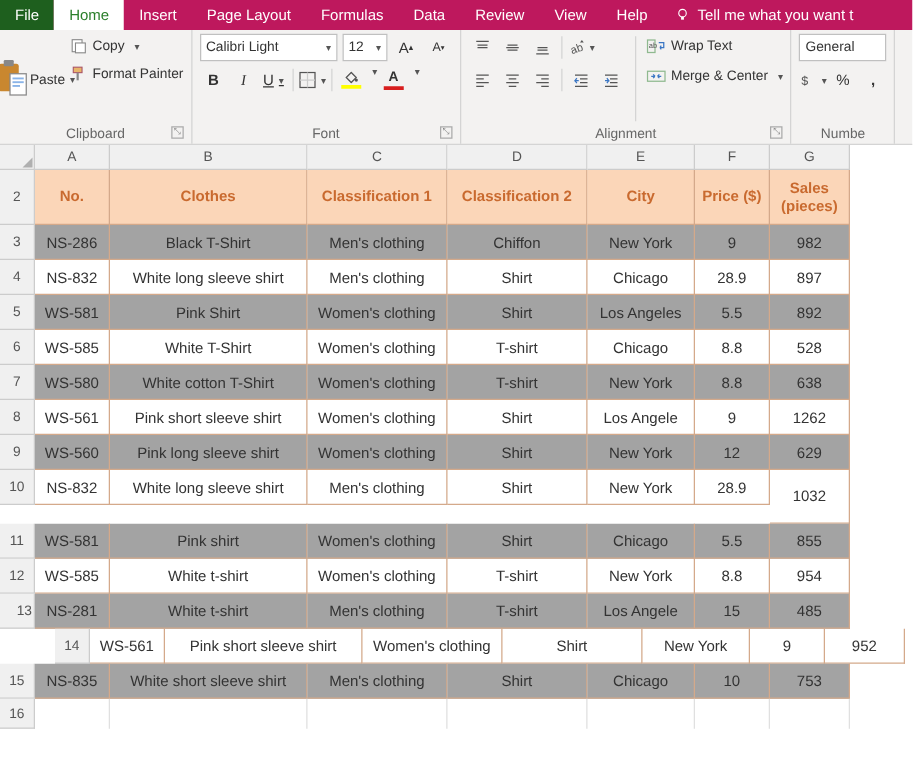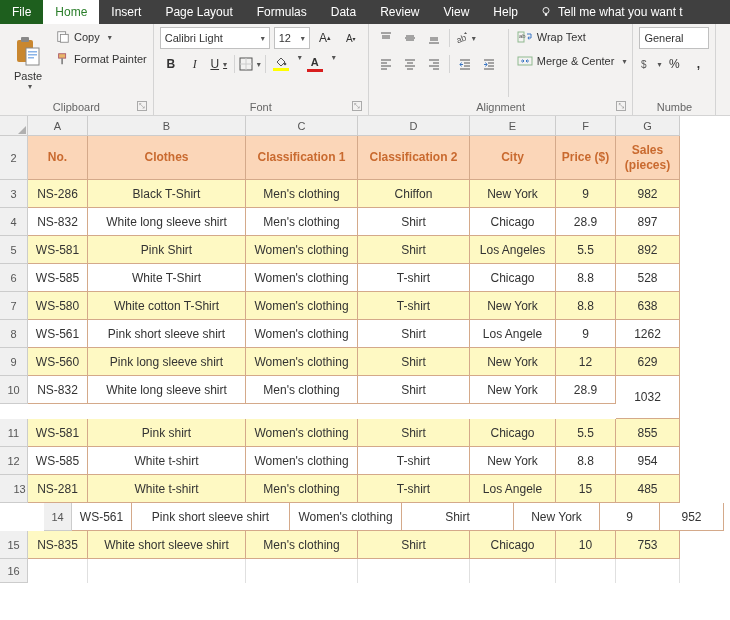--- a/index.html
+++ b/index.html
@@ -1,36 +1,36 @@
 <!DOCTYPE html>
 <html><head>
 <meta charset="utf-8">
 <style>
 * { box-sizing: border-box; margin: 0; padding: 0; font-family: "Segoe UI", Tahoma, sans-serif; }
 body { background: #fff; font-size: 12px; color: #333; width: 730px; height: 620px; overflow: hidden; }
 
 
-.menubar { display: flex; align-items: stretch; background: #404040; height: 24px; color: #fff; }
+.menubar { display: flex; align-items: stretch; background: #be185d; height: 24px; color: #fff; }
 .menubar .tab { padding: 4px 12px; cursor: pointer; font-size: 12px; display: flex; align-items: center; }
 .menubar .tab.file { background: #1e5f1e; }
 .menubar .tab.active { background: #fff; color: #2a7e2a; }
 .menubar .tell { display: flex; align-items: center; gap: 6px; padding: 0 10px; }
 .menubar .bulb { width: 12px; height: 12px; }
 
 
 .ribbon { display: flex; background: #f3f2f1; border-bottom: 1px solid #d4d4d4; height: 92px; }
 .group { border-right: 1px solid #d4d4d4; padding: 3px 6px 2px 6px; display: flex; flex-direction: column; justify-content: space-between; }
 .group-body { display: flex; gap: 6px; flex: 1; }
 .group-label { text-align: center; font-size: 11px; color: #666; padding-top: 2px; position: relative; }
 .group-label .launcher { position: absolute; right: 0; bottom: 2px; width: 10px; height: 10px; border: 1px solid #aaa; font-size: 7px; line-height: 8px; text-align: center; color: #888; }
 
 .vstack { display: flex; flex-direction: column; gap: 2px; }
 .hstack { display: flex; align-items: center; gap: 4px; }
 
-.big-btn { display: flex; flex-direction: column; align-items: center; justify-content: center; width: 44px; cursor: pointer; }
+.big-btn { display: flex; flex-direction: row; align-items: center; justify-content: center; width: 44px; cursor: pointer; }
 .big-btn .lbl { font-size: 11px; margin-top: 2px; }
 .small-row { display: flex; align-items: center; gap: 4px; font-size: 11px; cursor: pointer; height: 20px; }
 .icon { display: inline-flex; align-items: center; justify-content: center; }
 
 .font-select { border: 1px solid #c0c0c0; background: #fff; height: 22px; font-size: 11px; padding: 0 4px; display: flex; align-items: center; justify-content: space-between; }
 .font-name { width: 110px; }
 .font-size { width: 36px; }
 .caret { font-size: 8px; color: #555; margin-left: 4px; }
 
 .btnrow { display: flex; gap: 2px; }
@@ -46,21 +46,21 @@
 .sheet { position: relative; }
 .corner { width: 28px; height: 20px; background: #f0f0f0; border: 1px solid #ccc; border-top: none; border-left: none; position: absolute; left: 0; top: 0; display:flex; align-items:flex-end; justify-content:flex-end; }
 .corner::after { content:''; border-left:8px solid transparent; border-bottom:8px solid #b0b0b0; margin:1px; }
 .colheads { display: flex; margin-left: 28px; }
 .colhead { height: 20px; background: #f0f0f0; border-right: 1px solid #ccc; border-bottom: 1px solid #ccc; text-align: center; font-size: 11px; color: #555; line-height: 20px; }
 .rows { }
 .row { display: flex; }
 .rowhead { width: 28px; background: #f0f0f0; border-right: 1px solid #ccc; border-bottom: 1px solid #ccc; text-align: center; font-size: 11px; color: #555; display:flex; align-items:center; justify-content:center; }
 .cell { border-right: 1px solid #d4a98a; border-bottom: 1px solid #d4a98a; display: flex; align-items: center; justify-content: center; font-size: 12px; padding: 0 3px; overflow: hidden; white-space: nowrap; }
 .hdr-row .cell { background: #fbd6b8; color: #c96a2f; font-weight: 600; line-height: 1.2; text-align:center; }
-.data-row.alt .cell { background: #fef9c3; }
+.data-row.alt .cell { background: #a3a3a3; }
 .data-row .cell { color: #333; }
 .empty-row .cell { border-right: 1px solid #e0e0e0; border-bottom: none; border-top: 1px solid #e0e0e0; }
 .empty-row:last-child .cell { border-top:none; }
 
 
 .c0{width:60px}.c1{width:158px}.c2{width:112px}.c3{width:112px}.c4{width:86px}.c5{width:60px}.c6{width:64px}
 
 svg { display: block; }
 </style>
 </head>

